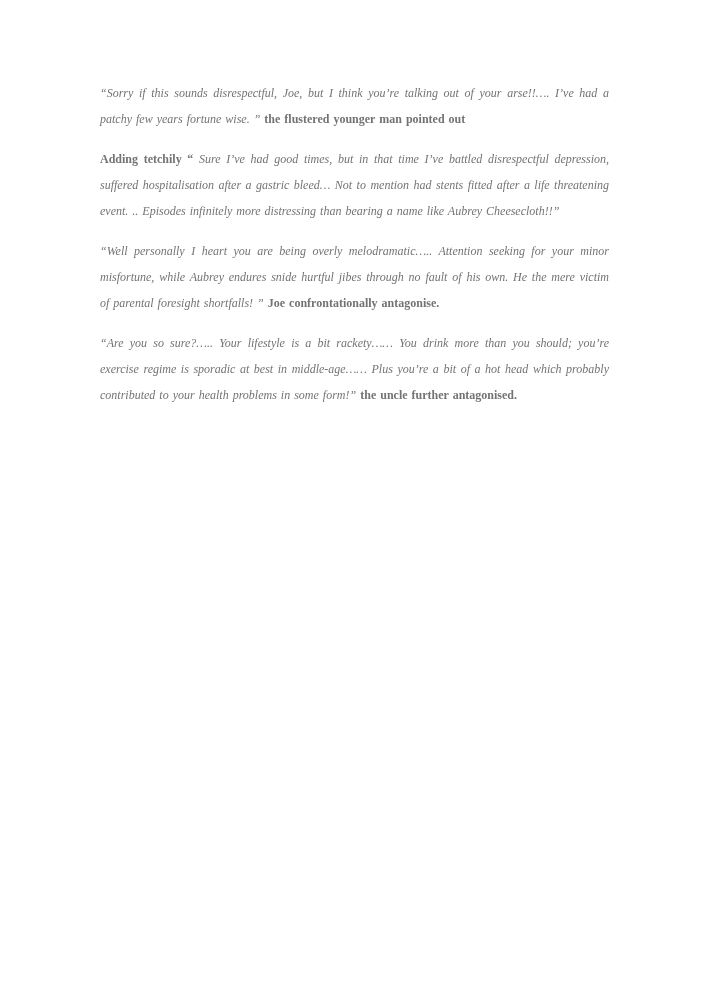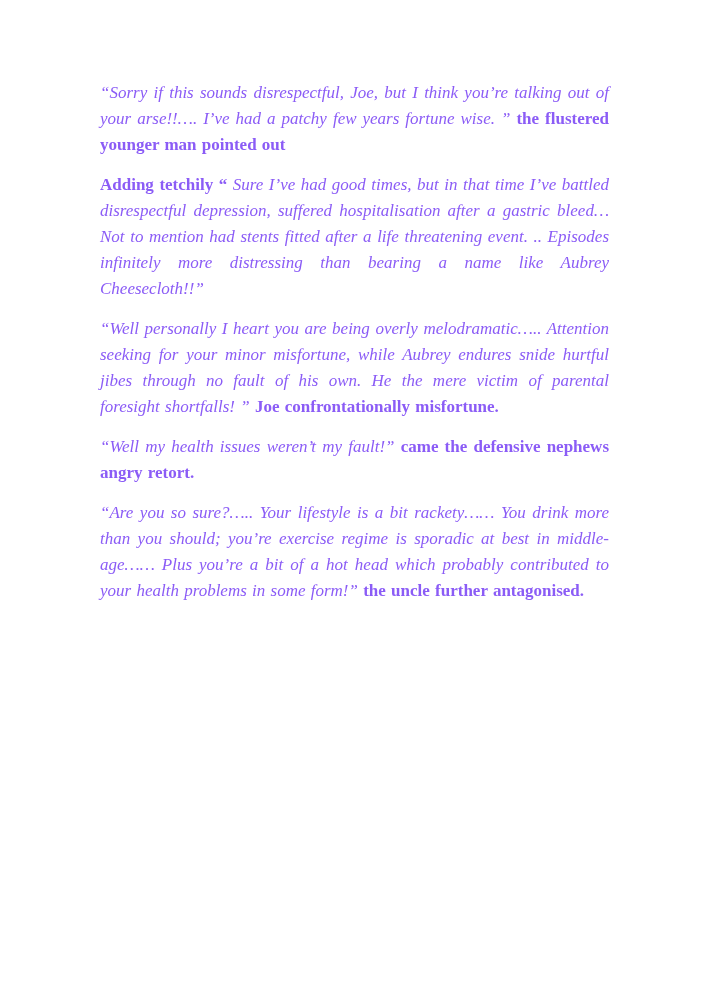--- a/index.html
+++ b/index.html
@@ -17,24 +17,24 @@
     }
     .page {
       position: absolute;
       inset: 0;
       background: #ffffff;
       box-sizing: border-box;
       padding: 80px 100px 0 100px;
     }
     .content p {
       margin: 0 0 14px 0;
-      font-size: 17px;
+      font-size: 12px;
       line-height: 26px;
       text-align: justify;
-      color: #8b5cf6;
+      color: #737373;
       word-spacing: 1px;
     }
     .seg-italic {
       font-style: italic;
       font-weight: normal;
     }
     .seg-bold {
       font-style: normal;
       font-weight: bold;
     }
@@ -49,17 +49,16 @@
       font-family: "Liberation Serif", serif;
     }
   </style>
 </head>
 <body>
 
 <div class="page">
   <div class="content" id="paragraphs">
       <p><span class="seg-italic">“Sorry if this sounds disrespectful, Joe, but I think you’re talking out of your arse!!…. I’ve had a patchy few years fortune wise. ” </span><span class="seg-bold">the flustered younger man pointed out</span></p>
       <p><span class="seg-bold">Adding tetchily “ </span><span class="seg-italic">Sure I’ve had good times, but in that time I’ve battled disrespectful depression, suffered hospitalisation after a gastric bleed… Not to mention had stents fitted after a life threatening event. .. Episodes infinitely more distressing than bearing a name like Aubrey Cheesecloth!!”</span></p>
-      <p><span class="seg-italic">“Well personally I heart you are being overly melodramatic….. Attention seeking for your minor misfortune, while Aubrey endures snide hurtful jibes through no fault of his own. He the mere victim of parental foresight shortfalls! ” </span><span class="seg-bold">Joe confrontationally misfortune.</span></p>
-      <p><span class="seg-italic">“Well my health issues weren’t my fault!” </span><span class="seg-bold">came the defensive nephews angry retort.</span></p>
+      <p><span class="seg-italic">“Well personally I heart you are being overly melodramatic….. Attention seeking for your minor misfortune, while Aubrey endures snide hurtful jibes through no fault of his own. He the mere victim of parental foresight shortfalls! ” </span><span class="seg-bold">Joe confrontationally antagonise.</span></p>
       <p><span class="seg-italic">“Are you so sure?….. Your lifestyle is a bit rackety…… You drink more than you should; you’re exercise regime is sporadic at best in middle-age…… Plus you’re a bit of a hot head which probably contributed to your health problems in some form!” </span><span class="seg-bold">the uncle further antagonised.</span></p>
     </div>
 </div>
 
 </body></html>

